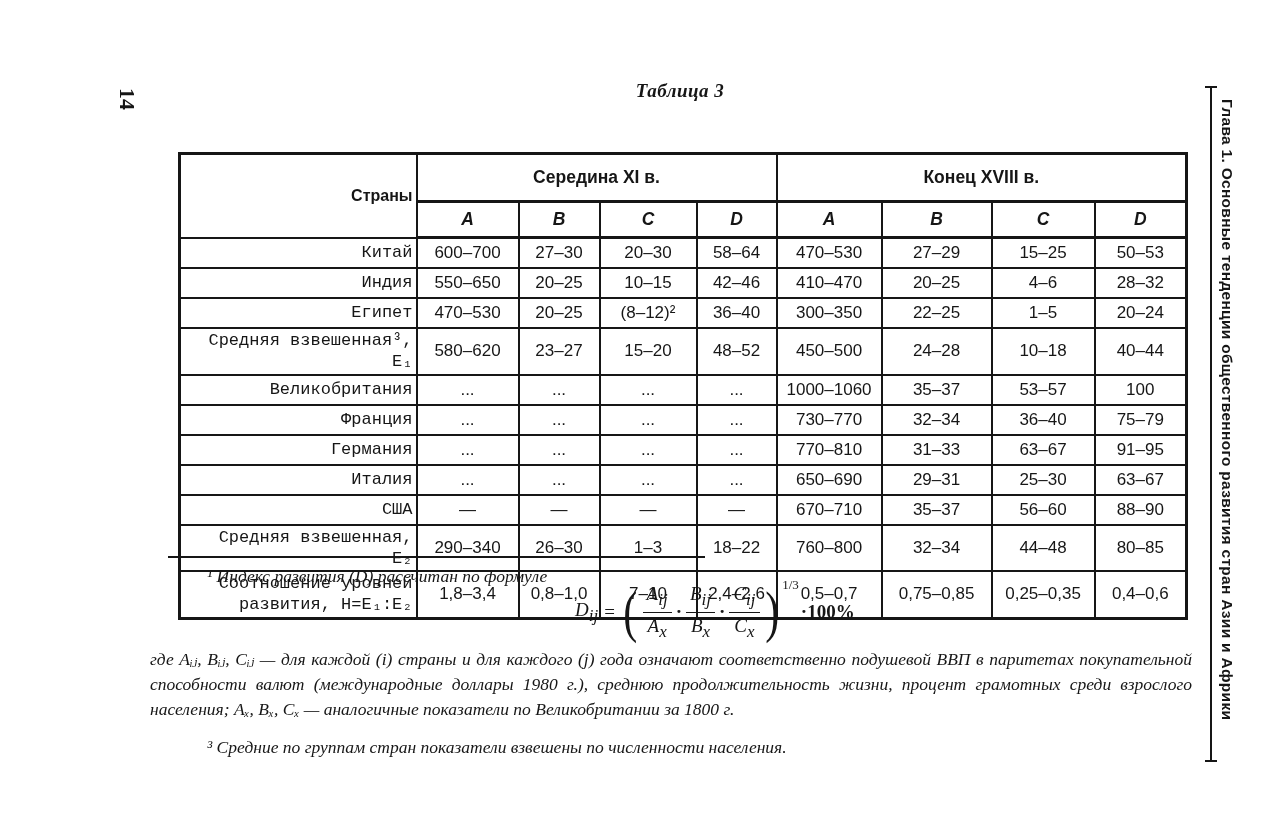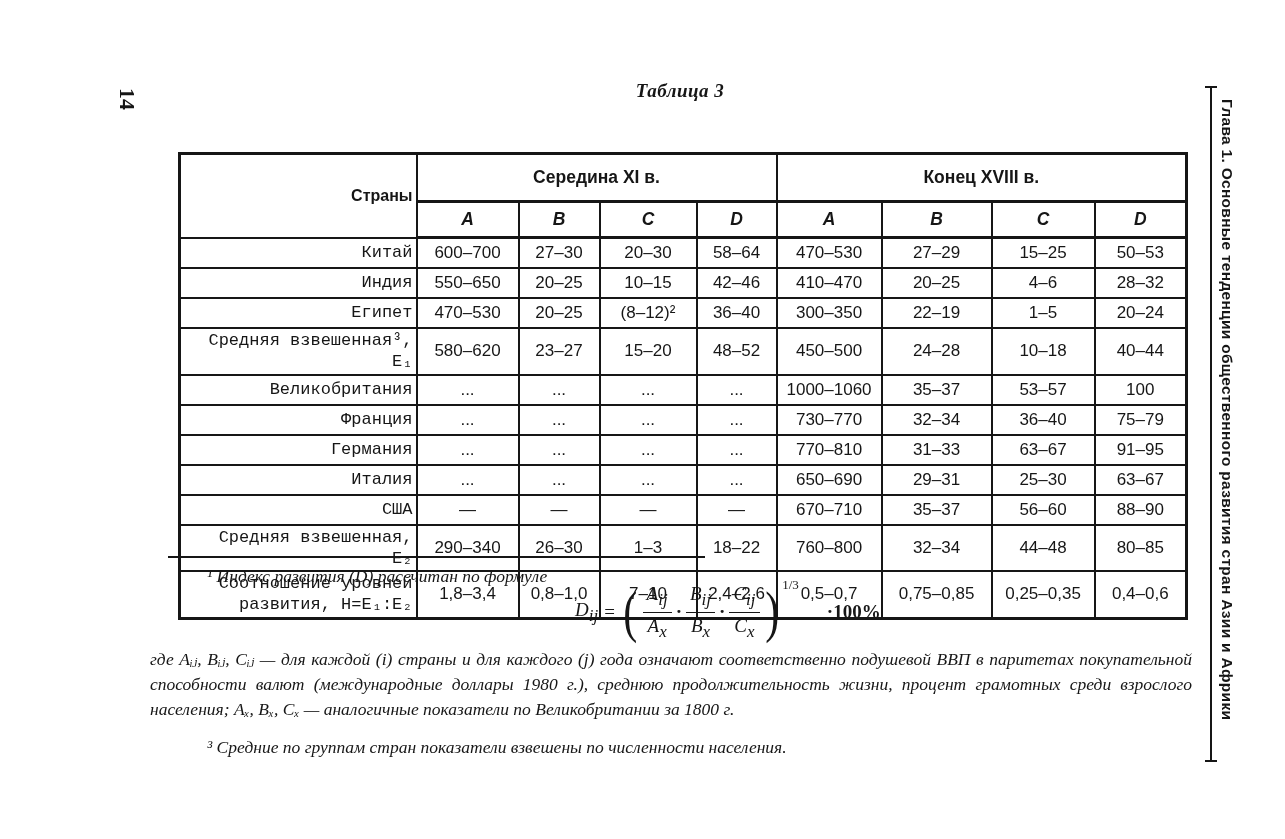--- a/index.html
+++ b/index.html
@@ -77,21 +77,21 @@
   }
   .f-fracs{display:inline-flex;align-items:center;margin:0 1px;}
   .frac{display:inline-flex;flex-direction:column;text-align:center;margin:0 2px;}
   .frac .num{padding:0 4px 2px;border-bottom:1.6px solid #161616;}
   .frac .den{padding-top:2px;}
   .f-dot{margin:0 2px;font-weight:bold;}
   .f-exp{
     font-size:13px;font-style:normal;align-self:flex-start;
     margin:-6px 0 0 1px;
   }
-  .f-tail{margin-left:28px;font-weight:bold;text-decoration:underline;}
+  .f-tail{margin-left:2px;font-weight:bold;text-decoration:underline;}
 
   
   .side-rule{
     position:absolute;left:1210px;top:88px;height:672px;width:0;
     border-left:2.5px solid #161616;
   }
   .side-rule::before,.side-rule::after{
     content:"";position:absolute;left:-7px;width:12px;height:0;
     border-top:2.5px solid #161616;
   }
@@ -166,21 +166,21 @@
           <td>4–6</td>
           <td>28–32</td>
         </tr>
         <tr>
           <td class="c-label">Египет</td>
           <td>470–530</td>
           <td>20–25</td>
           <td>(8–12)²</td>
           <td>36–40</td>
           <td>300–350</td>
-          <td>22–19</td>
+          <td>22–25</td>
           <td>1–5</td>
           <td>20–24</td>
         </tr>
         <tr>
           <td class="c-label">Средняя взвешенная³, E₁</td>
           <td>580–620</td>
           <td>23–27</td>
           <td>15–20</td>
           <td>48–52</td>
           <td>450–500</td>

